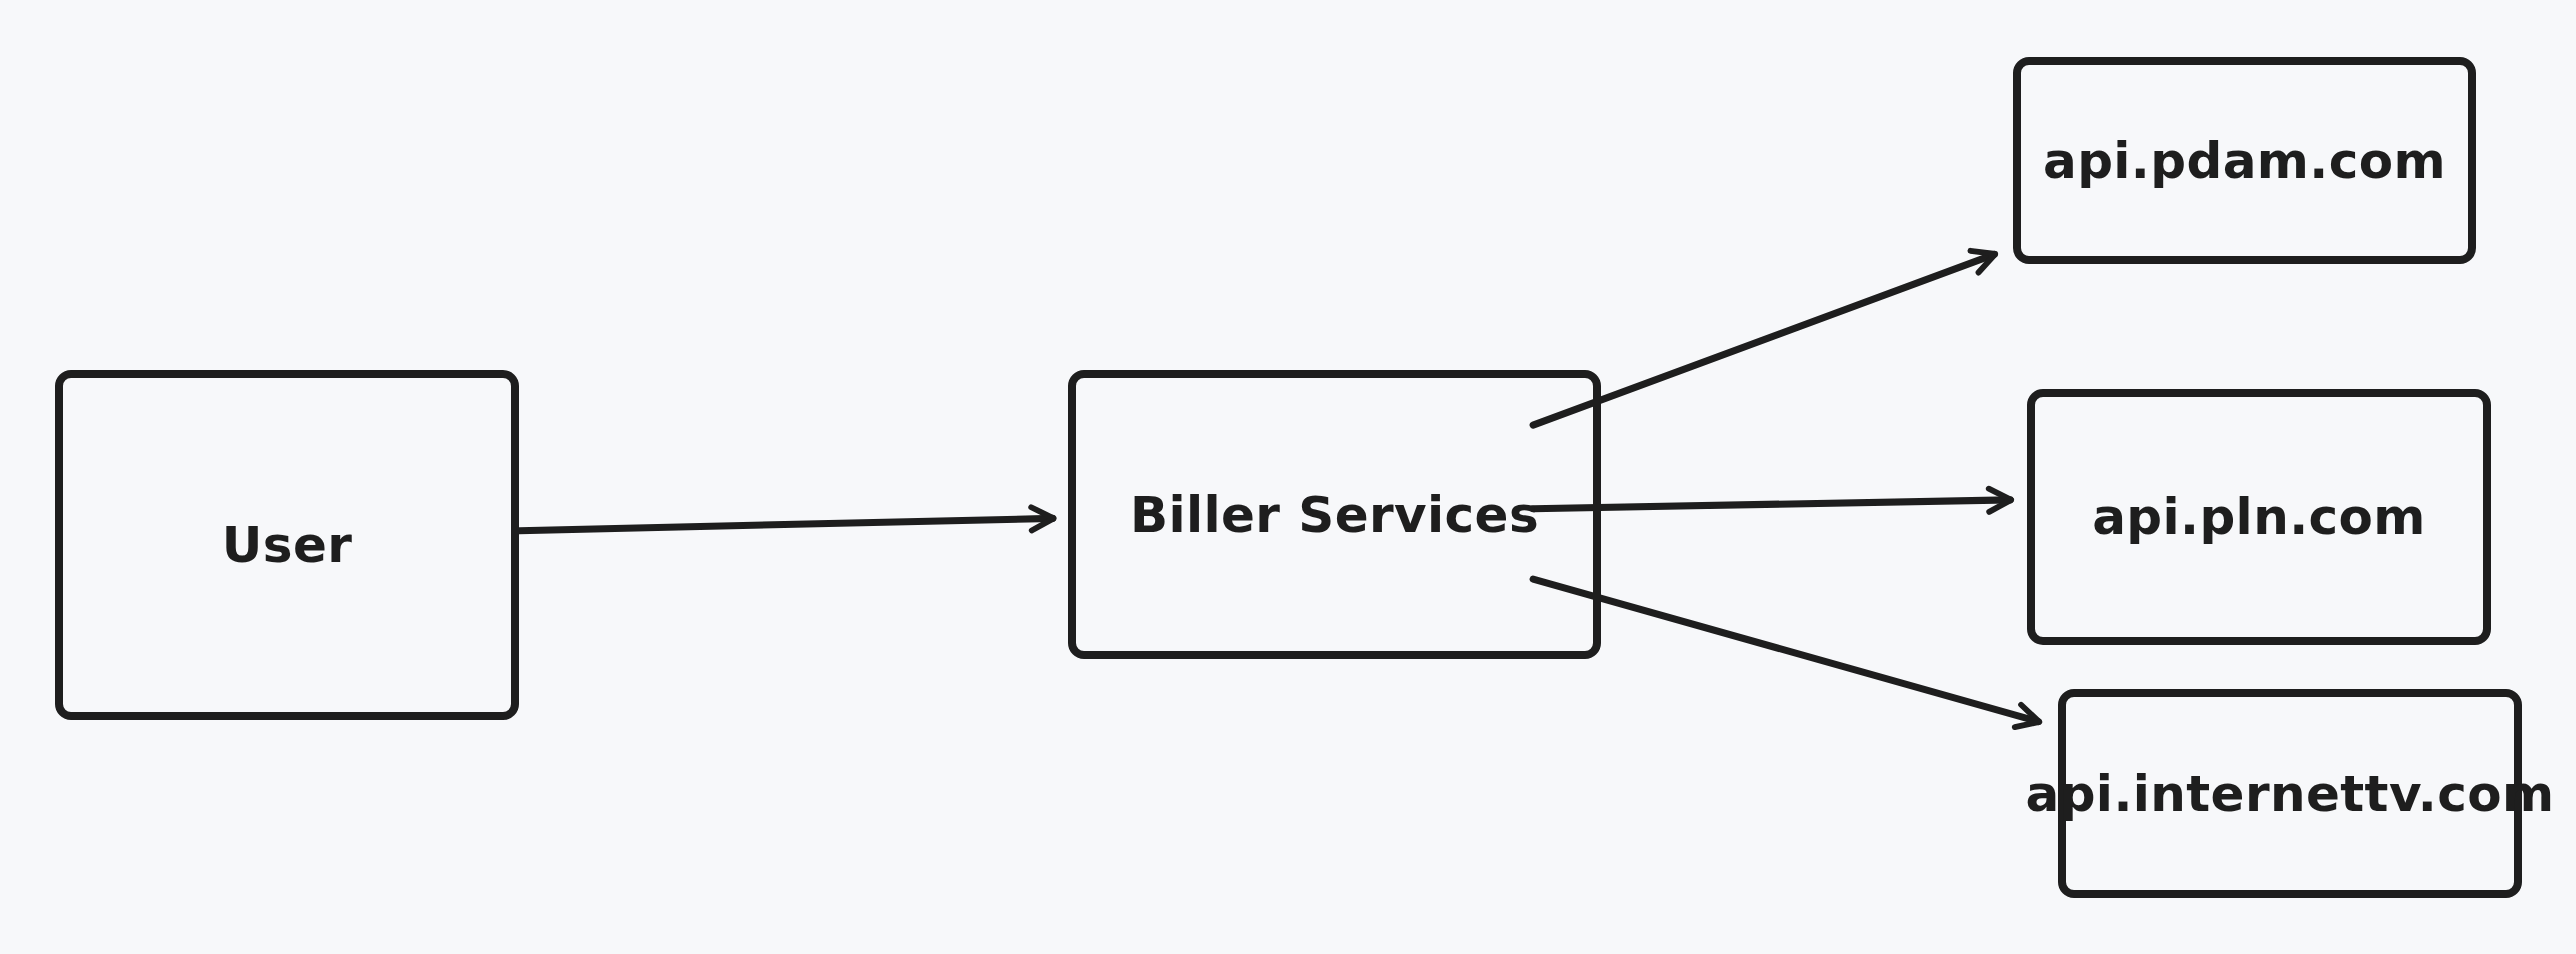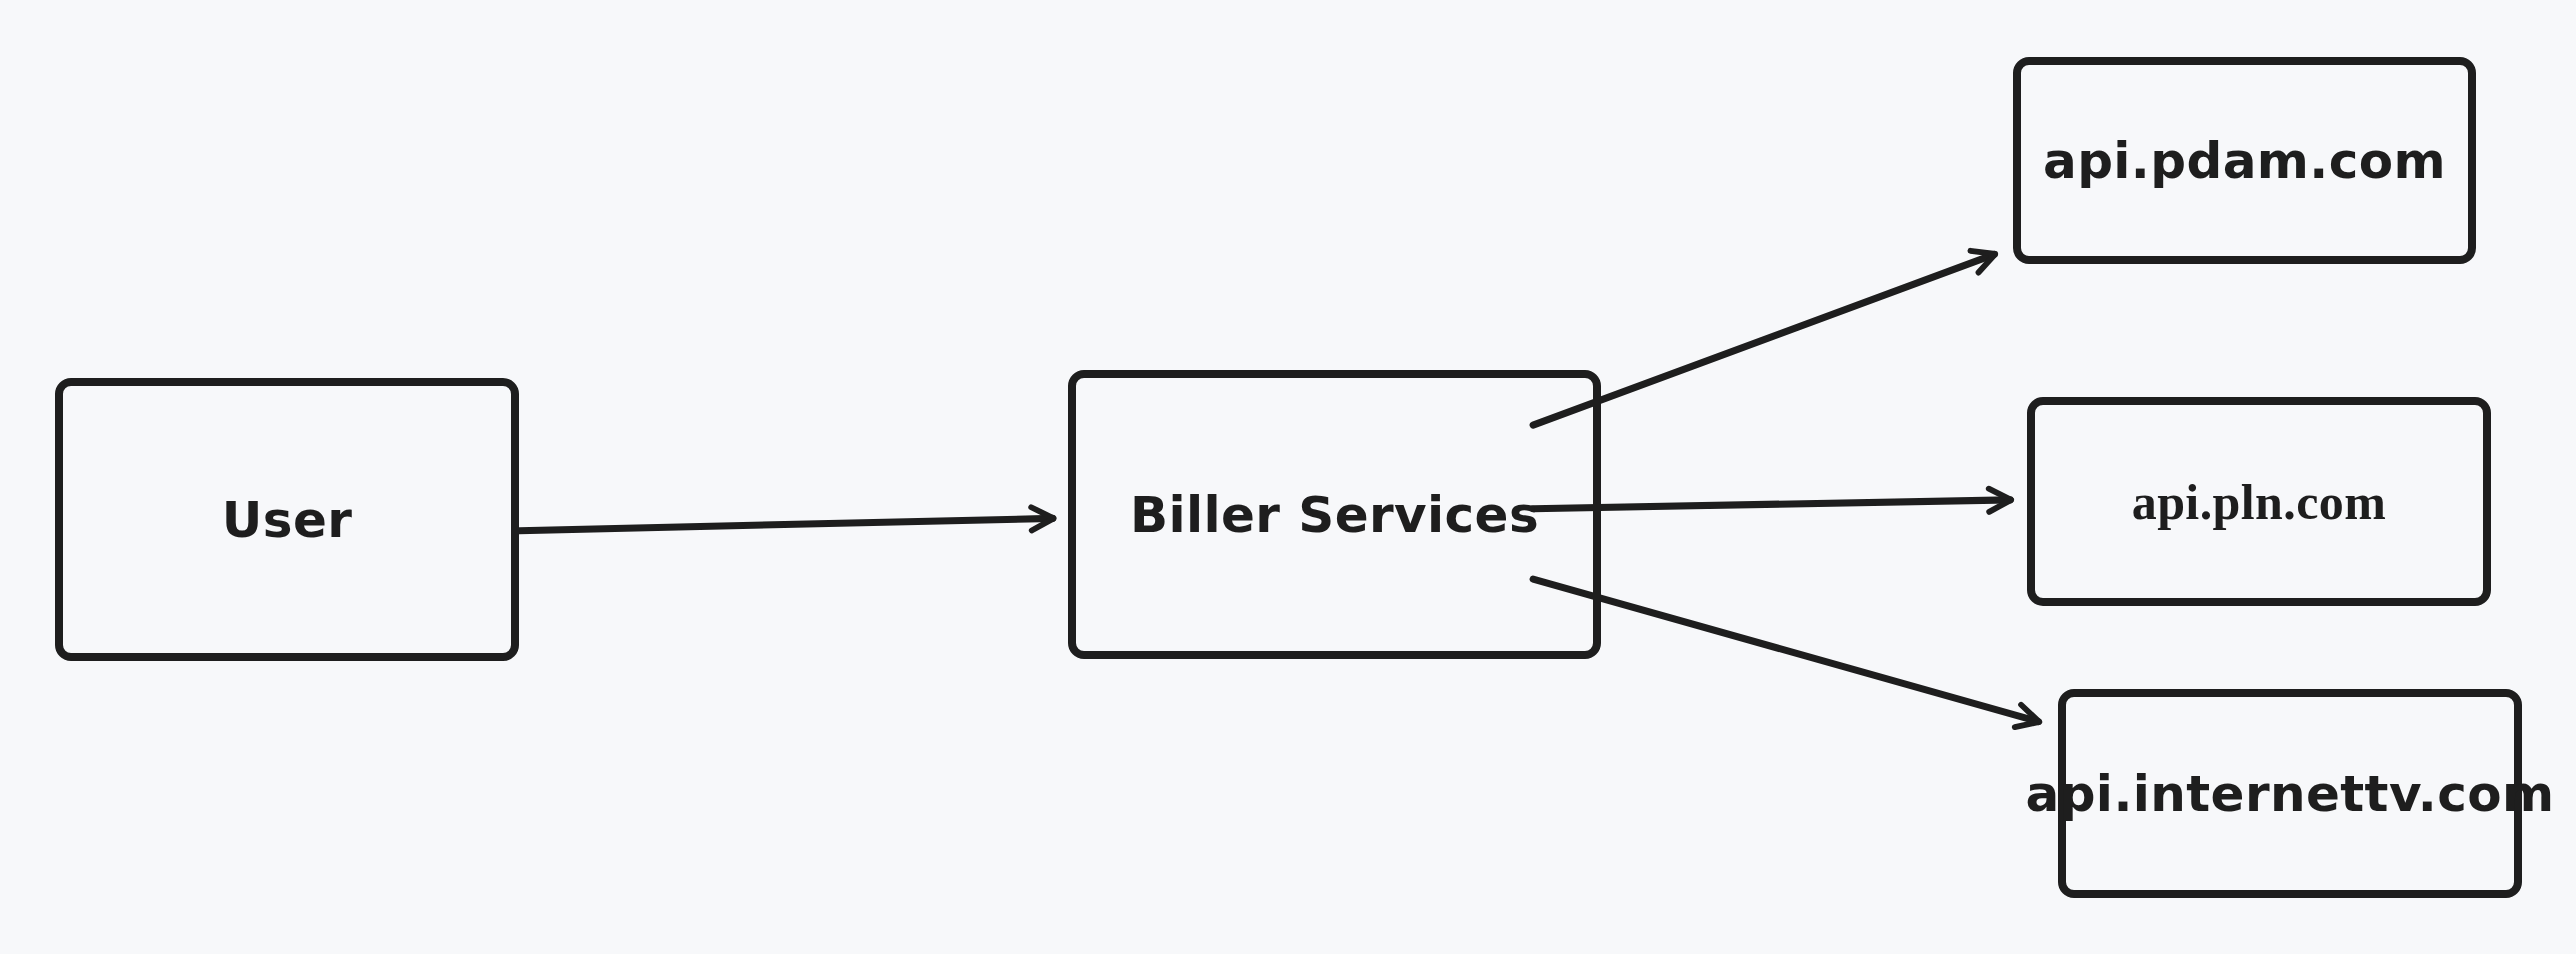--- a/index.html
+++ b/index.html
@@ -49,33 +49,33 @@
       <marker id="arrowhead" viewBox="0 0 12 12" refX="10" refY="6" markerWidth="4.5" markerHeight="4.5" orient="auto-start-reverse">
         <polyline points="2,1.6 10.4,6 2,10.4" fill="none" stroke="#1e1e1e" stroke-width="2.2" stroke-linecap="round" stroke-linejoin="round"></polyline>
       </marker>
     </defs>
   <line x1="590" y1="603" x2="1196" y2="589" stroke="#1e1e1e" stroke-width="8" stroke-linecap="round" marker-end="url(#arrowhead)"></line>
       <line x1="1742" y1="483" x2="2266" y2="289" stroke="#1e1e1e" stroke-width="8" stroke-linecap="round" marker-end="url(#arrowhead)"></line>
       <line x1="1742" y1="578" x2="2284" y2="568" stroke="#1e1e1e" stroke-width="8" stroke-linecap="round" marker-end="url(#arrowhead)"></line>
       <line x1="1742" y1="658" x2="2316" y2="820" stroke="#1e1e1e" stroke-width="8" stroke-linecap="round" marker-end="url(#arrowhead)"></line>
     </svg>
 
-  <div class="node" style="left: 55px; top: 378px; width: 464px; height: 283px; border-color: rgb(30, 30, 30);">
+  <div class="node" style="left: 55px; top: 370px; width: 464px; height: 350px; border-color: rgb(30, 30, 30);">
     <span class="node-label" style="color: rgb(30, 30, 30);">User</span>
   </div>
 
   <div class="node" style="left: 1068px; top: 370px; width: 533px; height: 289px; border-color: rgb(30, 30, 30);">
     <span class="node-label" style="color: rgb(30, 30, 30);">Biller Services</span>
   </div>
 
   <div class="node" style="left: 2013px; top: 57px; width: 463px; height: 207px; border-color: rgb(30, 30, 30);">
     <span class="node-label" style="color: rgb(30, 30, 30);">api.pdam.com</span>
   </div>
 
-  <div class="node" style="left: 2027px; top: 397px; width: 464px; height: 209px; border-color: rgb(30, 30, 30); font-family: Liberation Serif, serif;">
+  <div class="node" style="left: 2027px; top: 389px; width: 464px; height: 256px; border-color: rgb(30, 30, 30);">
     <span class="node-label" style="color: rgb(30, 30, 30);">api.pln.com</span>
   </div>
 
   <div class="node" style="left: 2058px; top: 689px; width: 464px; height: 209px; border-color: rgb(30, 30, 30);">
     <span class="node-label" style="color: rgb(30, 30, 30);">api.internettv.com</span>
   </div>
 
 </div>
 
 

